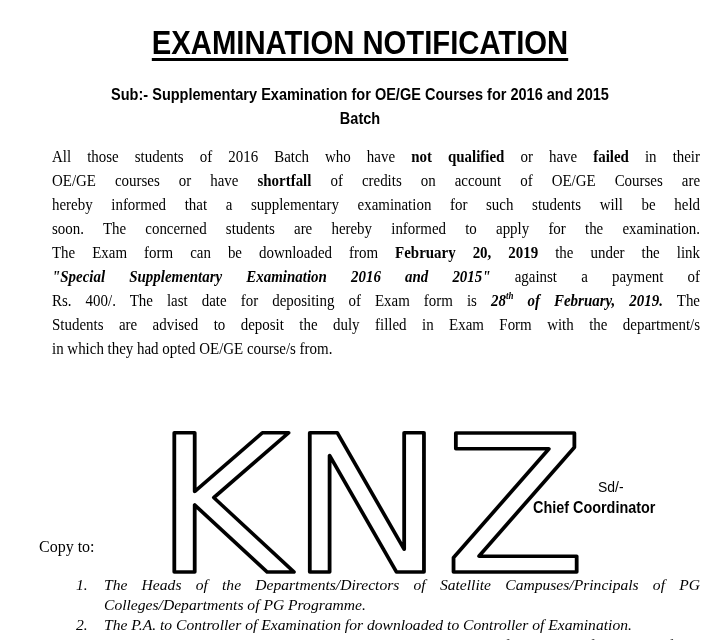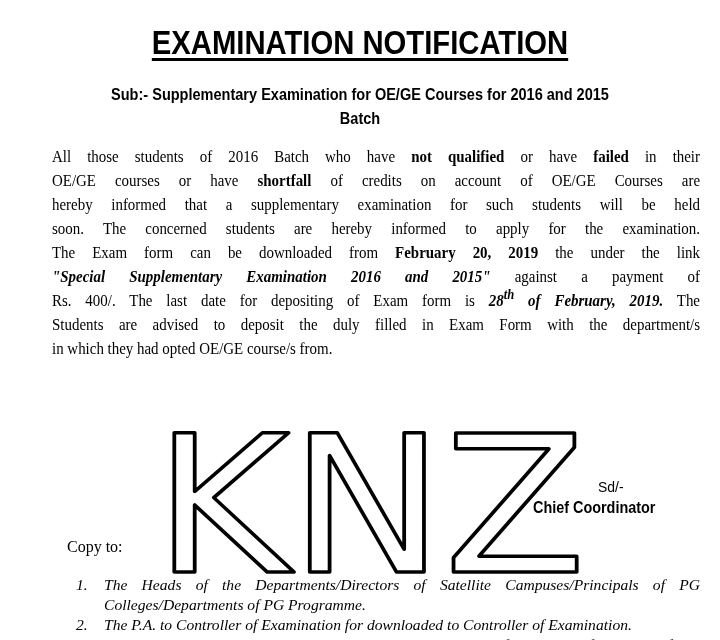--- a/index.html
+++ b/index.html
@@ -68,21 +68,21 @@
     transform-origin: left top;
     width: 720px;
   }
   .para .line.last {
     text-align-last: left;
   }
   .para1 { top: 145px; }
   .para2 { top: 375px; }
   b { font-weight: bold; }
   .bi { font-weight: bold; font-style: italic; }
-  sup { font-size: 14px; line-height: 0; }
+  sup { font-size: 10px; line-height: 0; }
 
   .watermark {
     position: absolute;
     left: 150px;
     top: 430px;
     width: 440px;
     height: 150px;
     pointer-events: none;
   }
   .sig {
@@ -95,21 +95,21 @@
     left: 598px; top: 478px;
     font-size: 15.5px;
   }
   .sig-title {
     left: 533px; top: 499px;
     font-size: 16px;
     font-weight: bold;
   }
   .copy-to {
     position: absolute;
-    left: 67px; top: 538px;
+    left: 39px; top: 538px;
     font-family: "Liberation Serif", serif;
     font-size: 16px;
   }
   .copy-list {
     position: absolute;
     left: 76px;
     top: 575px;
     width: 624px;
     margin: 0; padding: 0;
     list-style: none;

